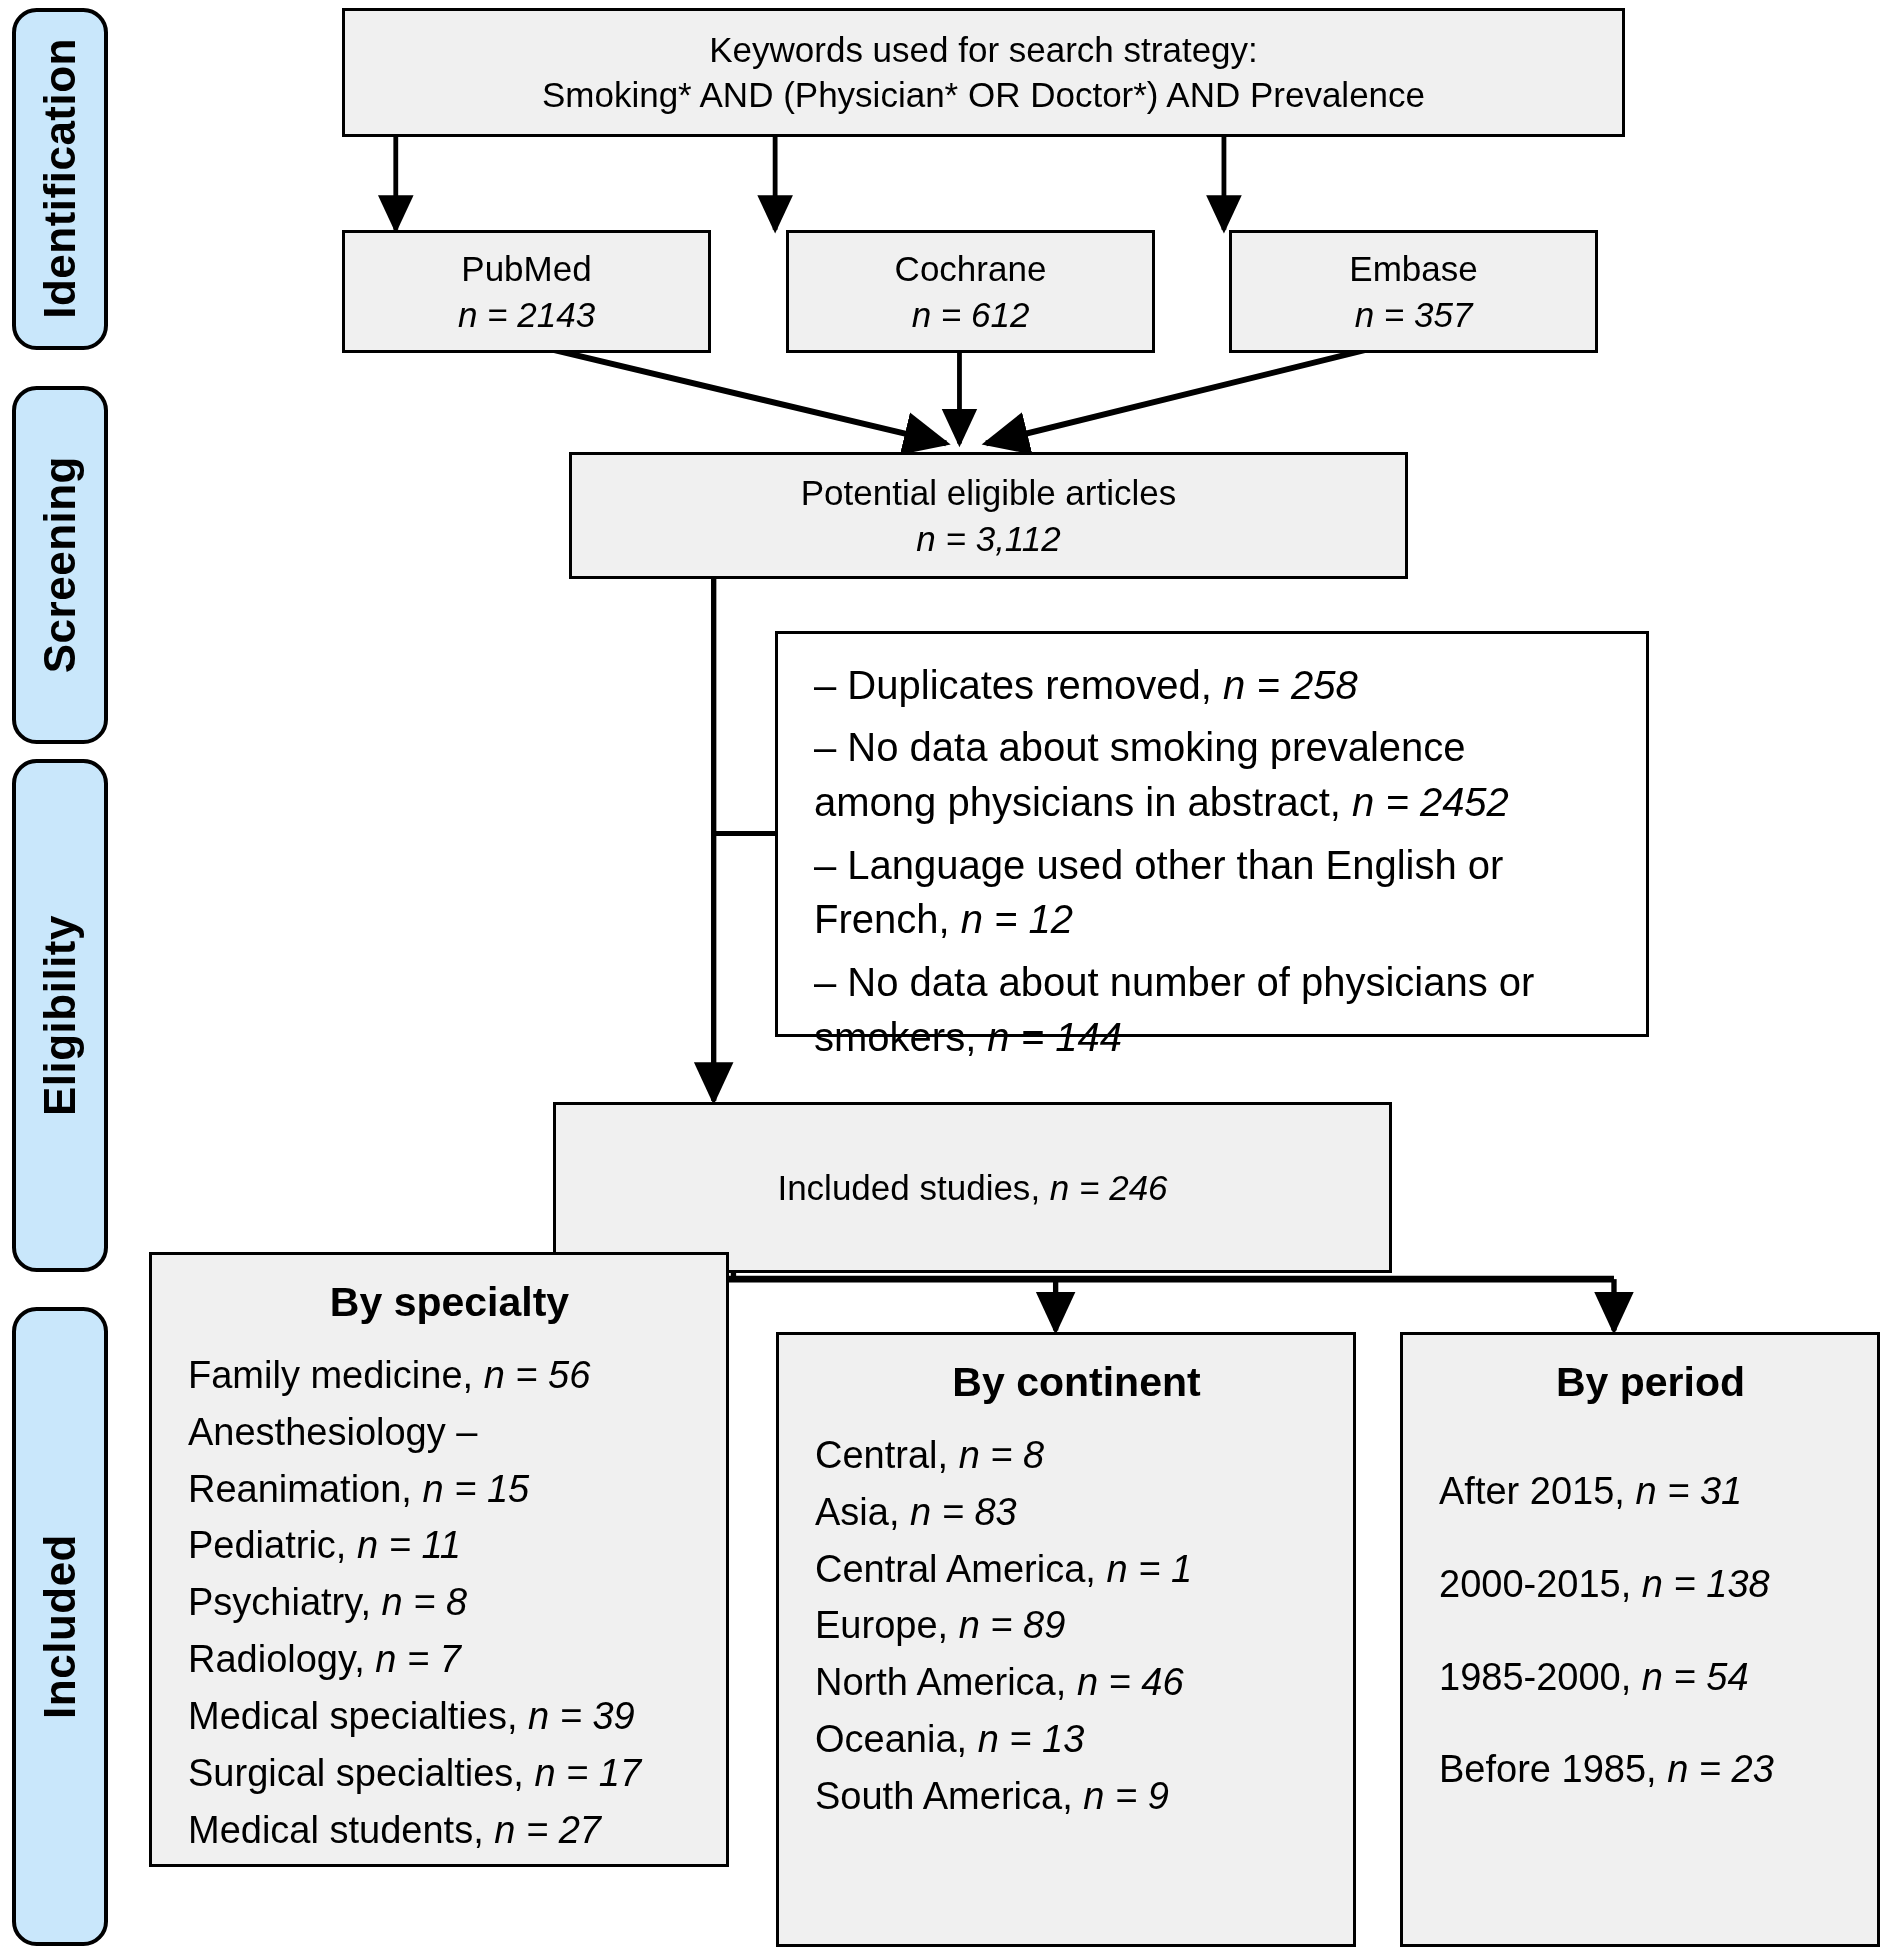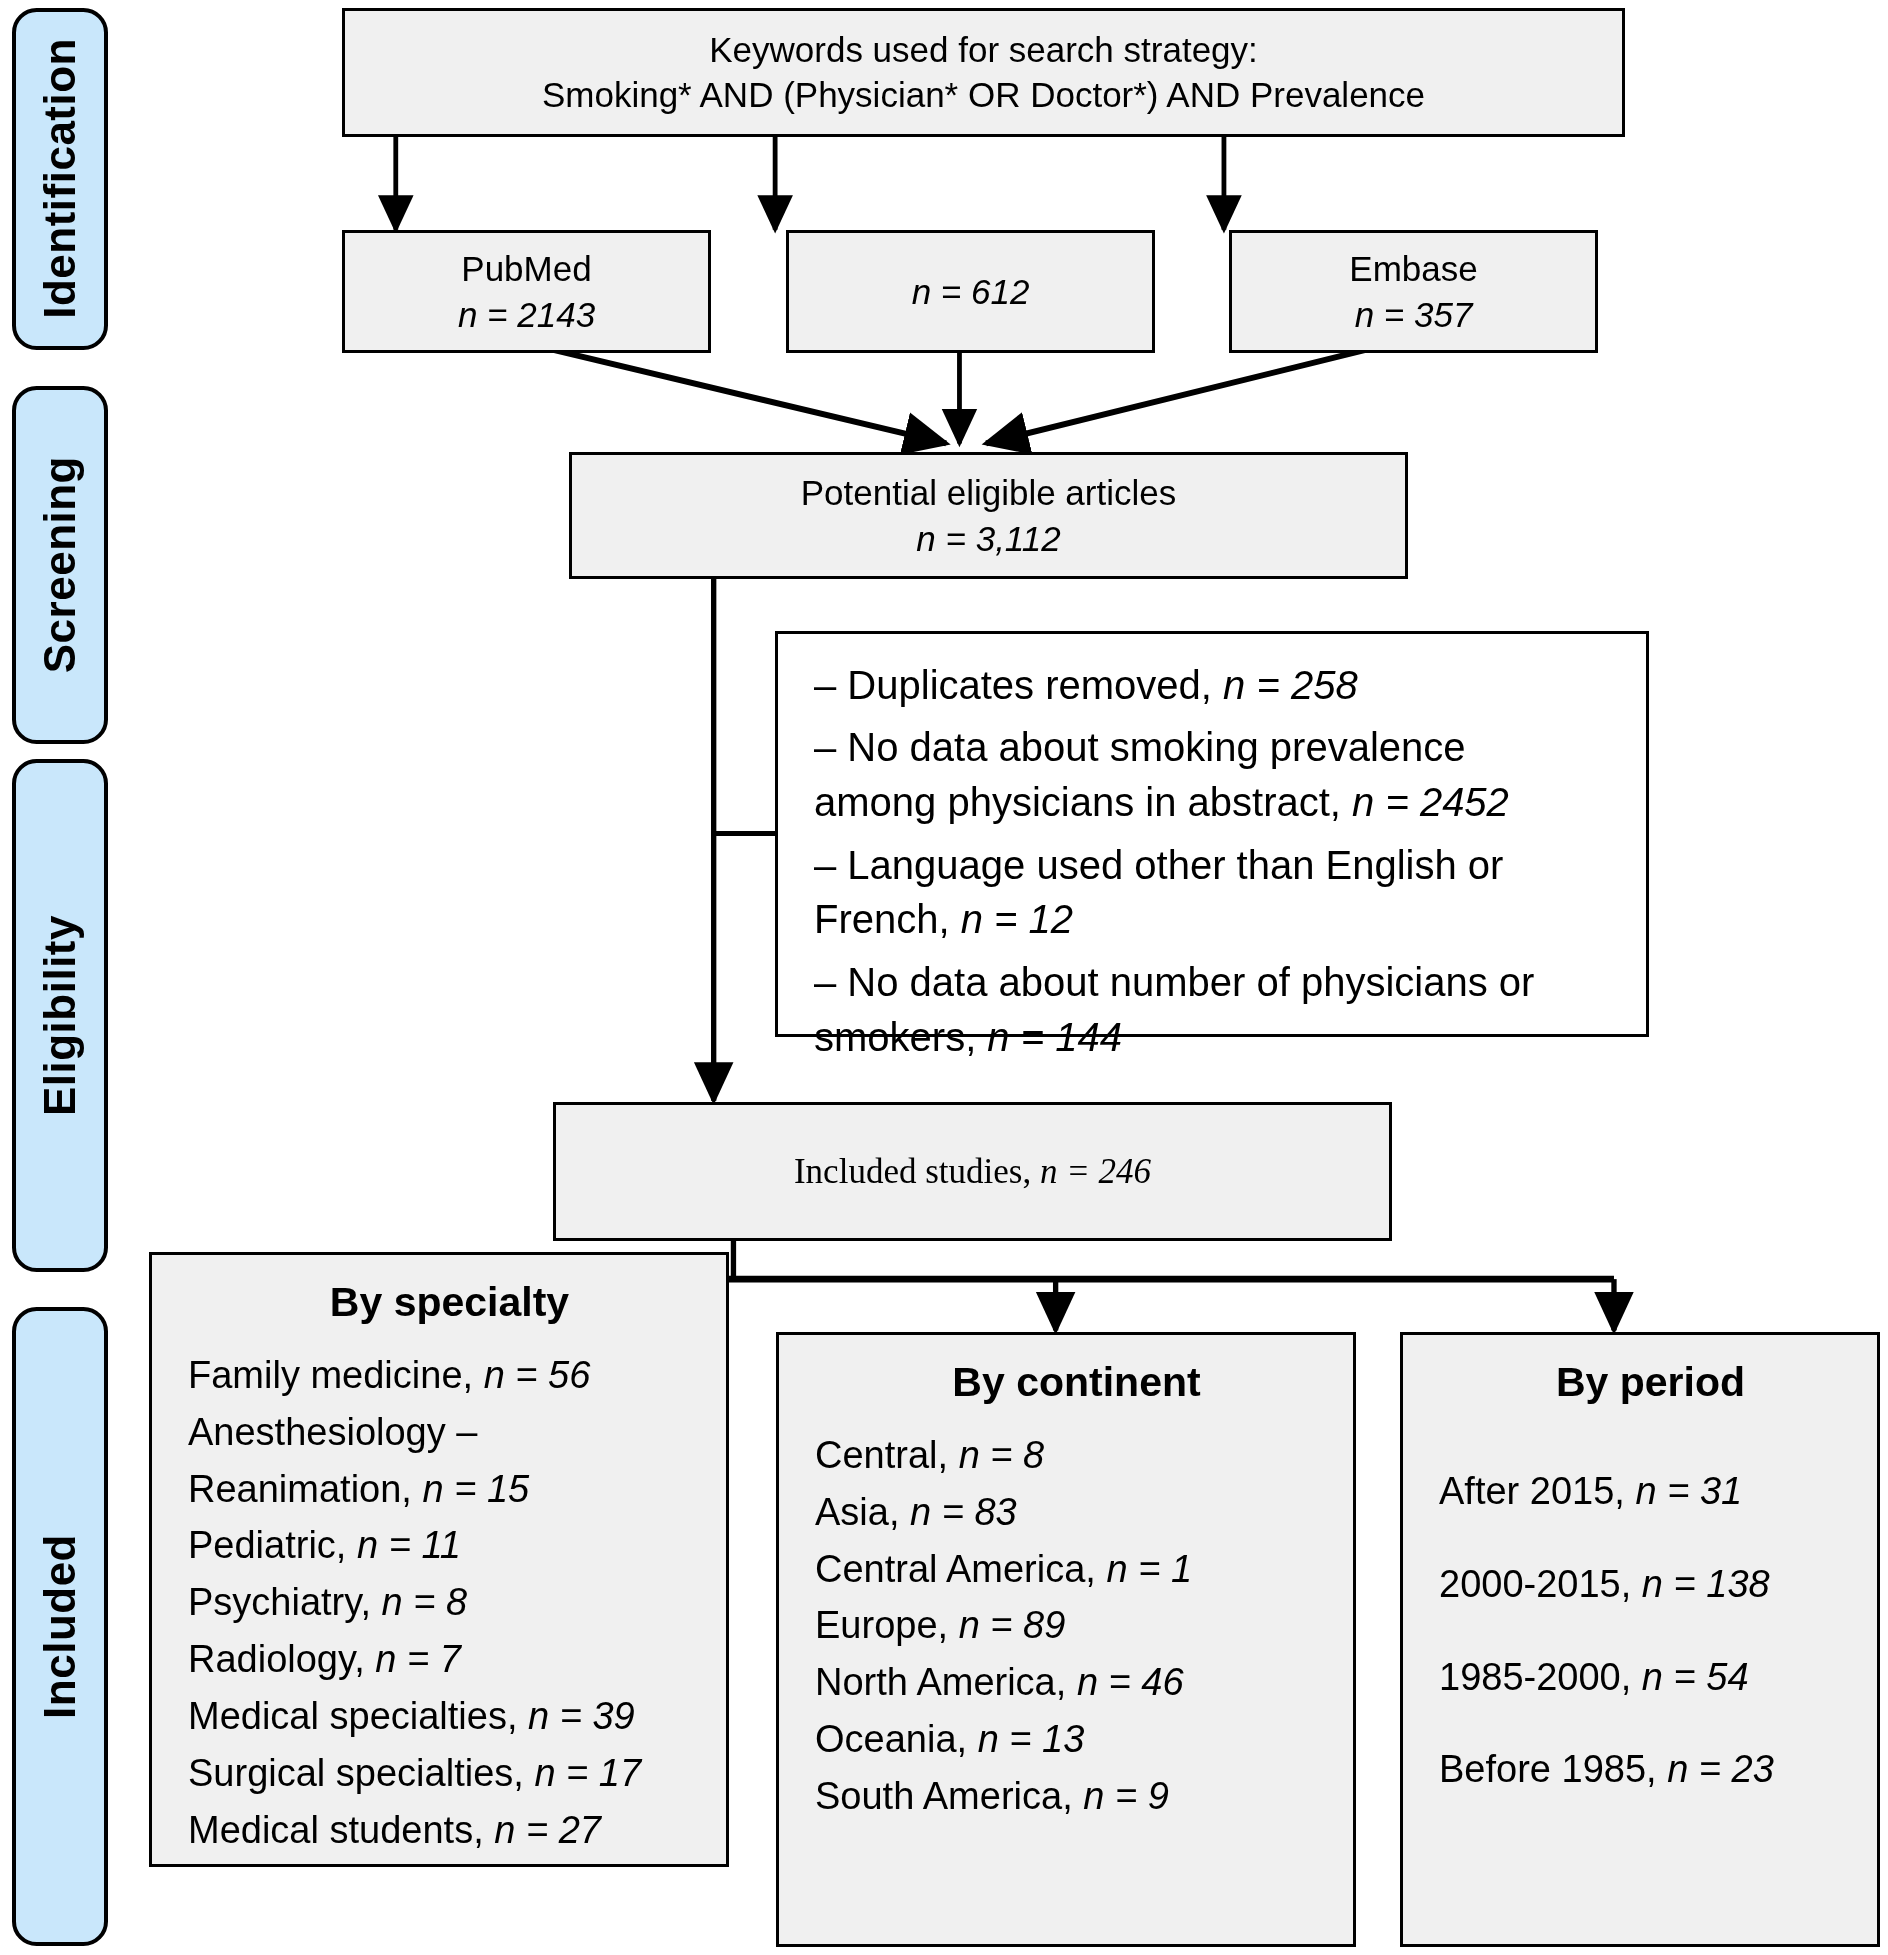--- a/index.html
+++ b/index.html
@@ -133,20 +133,21 @@
     <span class="ln">Keywords used for search strategy:</span>
     <span class="ln">Smoking* AND (Physician* OR Doctor*) AND Prevalence</span>
   </div>
 
   <div class="box" style="left:342px; top:230px; width:369px; height:123px;">
     <span class="ln">PubMed</span>
     <span class="ln"><i class="v">n = 2143</i></span>
   </div>
 
   <div class="box" style="left:786px; top:230px; width:369px; height:123px;">
+    <span class="ln">Cochrane</span>
     <span class="ln"><i class="v">n = 612</i></span>
   </div>
 
   <div class="box" style="left:1229px; top:230px; width:369px; height:123px;">
     <span class="ln">Embase</span>
     <span class="ln"><i class="v">n = 357</i></span>
   </div>
 
   <div class="box" style="left:553px; top:452px; width:839px; height:127px;margin-left:16px;">
     <span class="ln">Potential eligible articles</span>
@@ -156,21 +157,21 @@
   <div class="box white left-align excl" style="left:775px; top:631px; width:874px; height:406px;">
     <span class="ln"><span>– Duplicates removed, </span><i class="v">n = 258</i></span>
     <span class="ln" style="margin-bottom:0;"><span>– No data about smoking prevalence</span></span>
     <span class="ln"><span>among physicians in abstract, </span><i class="v">n = 2452</i></span>
     <span class="ln" style="margin-bottom:0;"><span>– Language used other than English or</span></span>
     <span class="ln"><span>French, </span><i class="v">n = 12</i></span>
     <span class="ln" style="margin-bottom:0;"><span>– No data about number of physicians or</span></span>
     <span class="ln"><span>smokers, </span><i class="v">n = 144</i></span>
   </div>
 
-  <div class="box" style="left:553px; top:1102px; width:839px; height:139px;font-family:Liberation Serif, serif;">
+  <div class="box" style="left:553px; top:1102px; width:839px; height:171px;">
     <span class="ln"><span>Included studies</span><span>, </span><i class="v">n = 246</i></span>
   </div>
 
   <div class="box left-align cat" style="left:149px; top:1252px; width:580px; height:615px;">
     <span class="hdr">By specialty</span>
     <span class="ln"><span>Family medicine, </span><i class="v">n = 56</i></span>
     <span class="ln"><span>Anesthesiology –</span></span>
     <span class="ln"><span>Reanimation, </span><i class="v">n = 15</i></span>
     <span class="ln"><span>Pediatric, </span><i class="v">n = 11</i></span>
     <span class="ln"><span>Psychiatry, </span><i class="v">n = 8</i></span>

